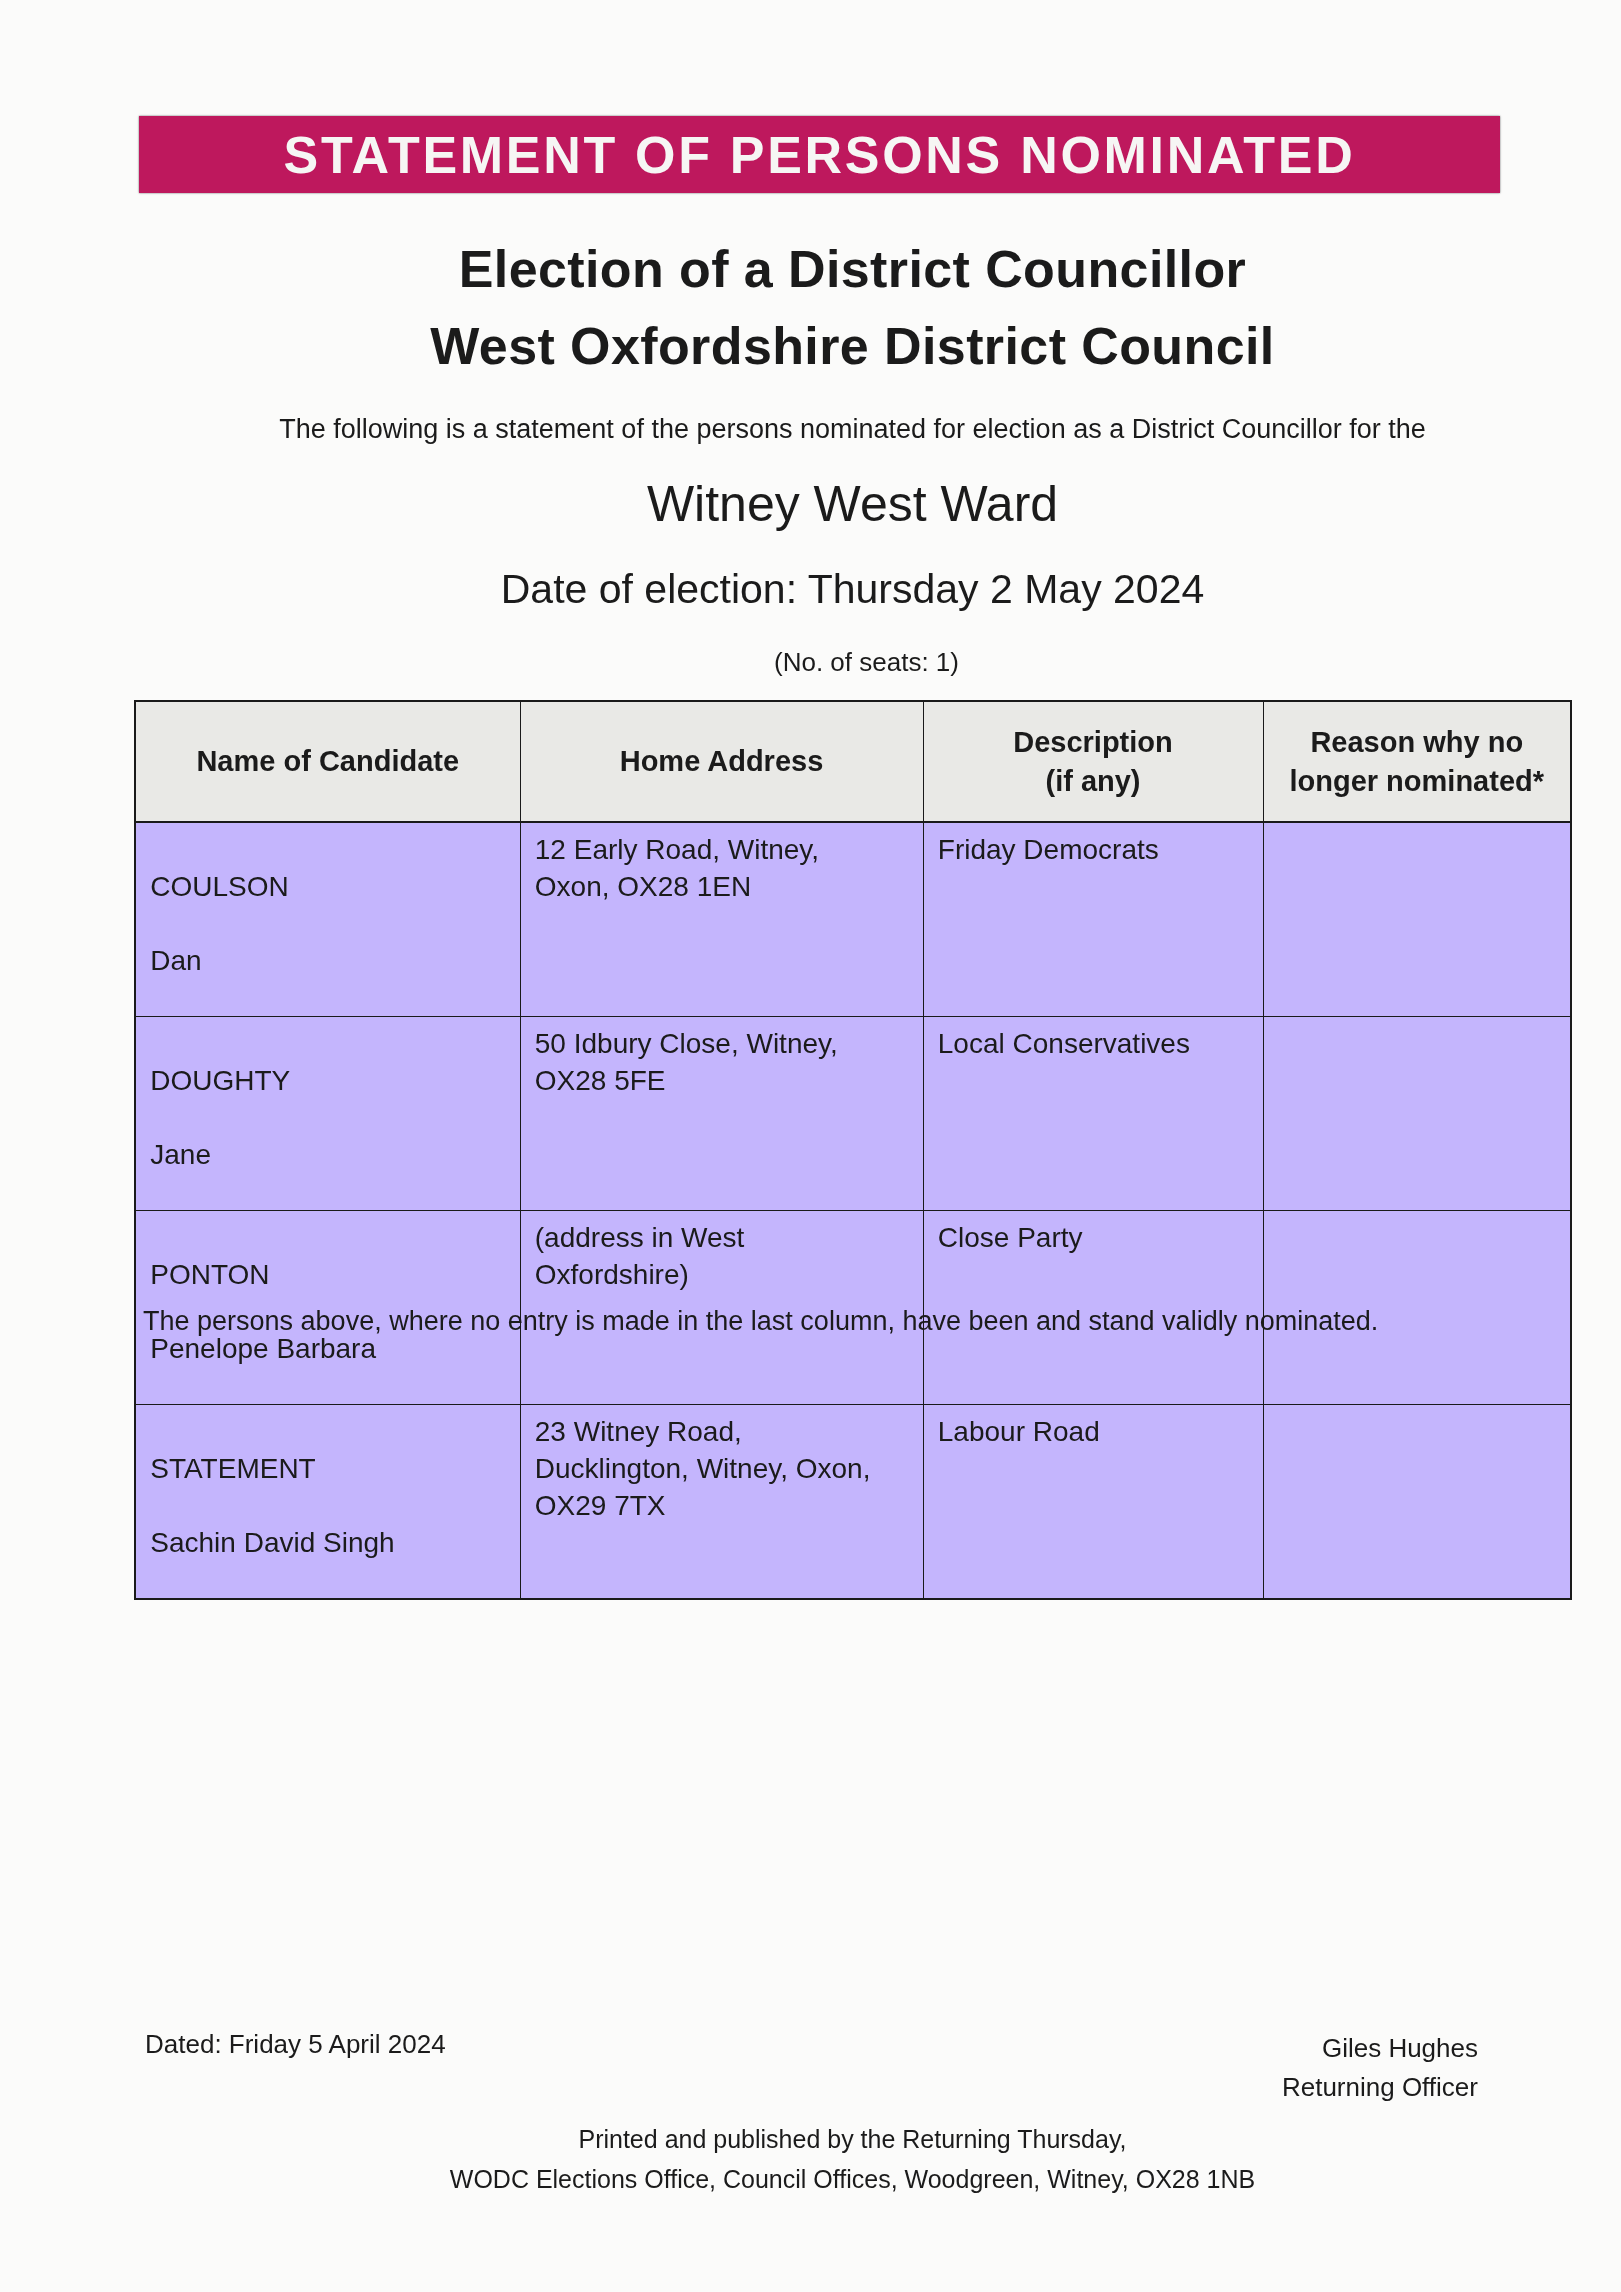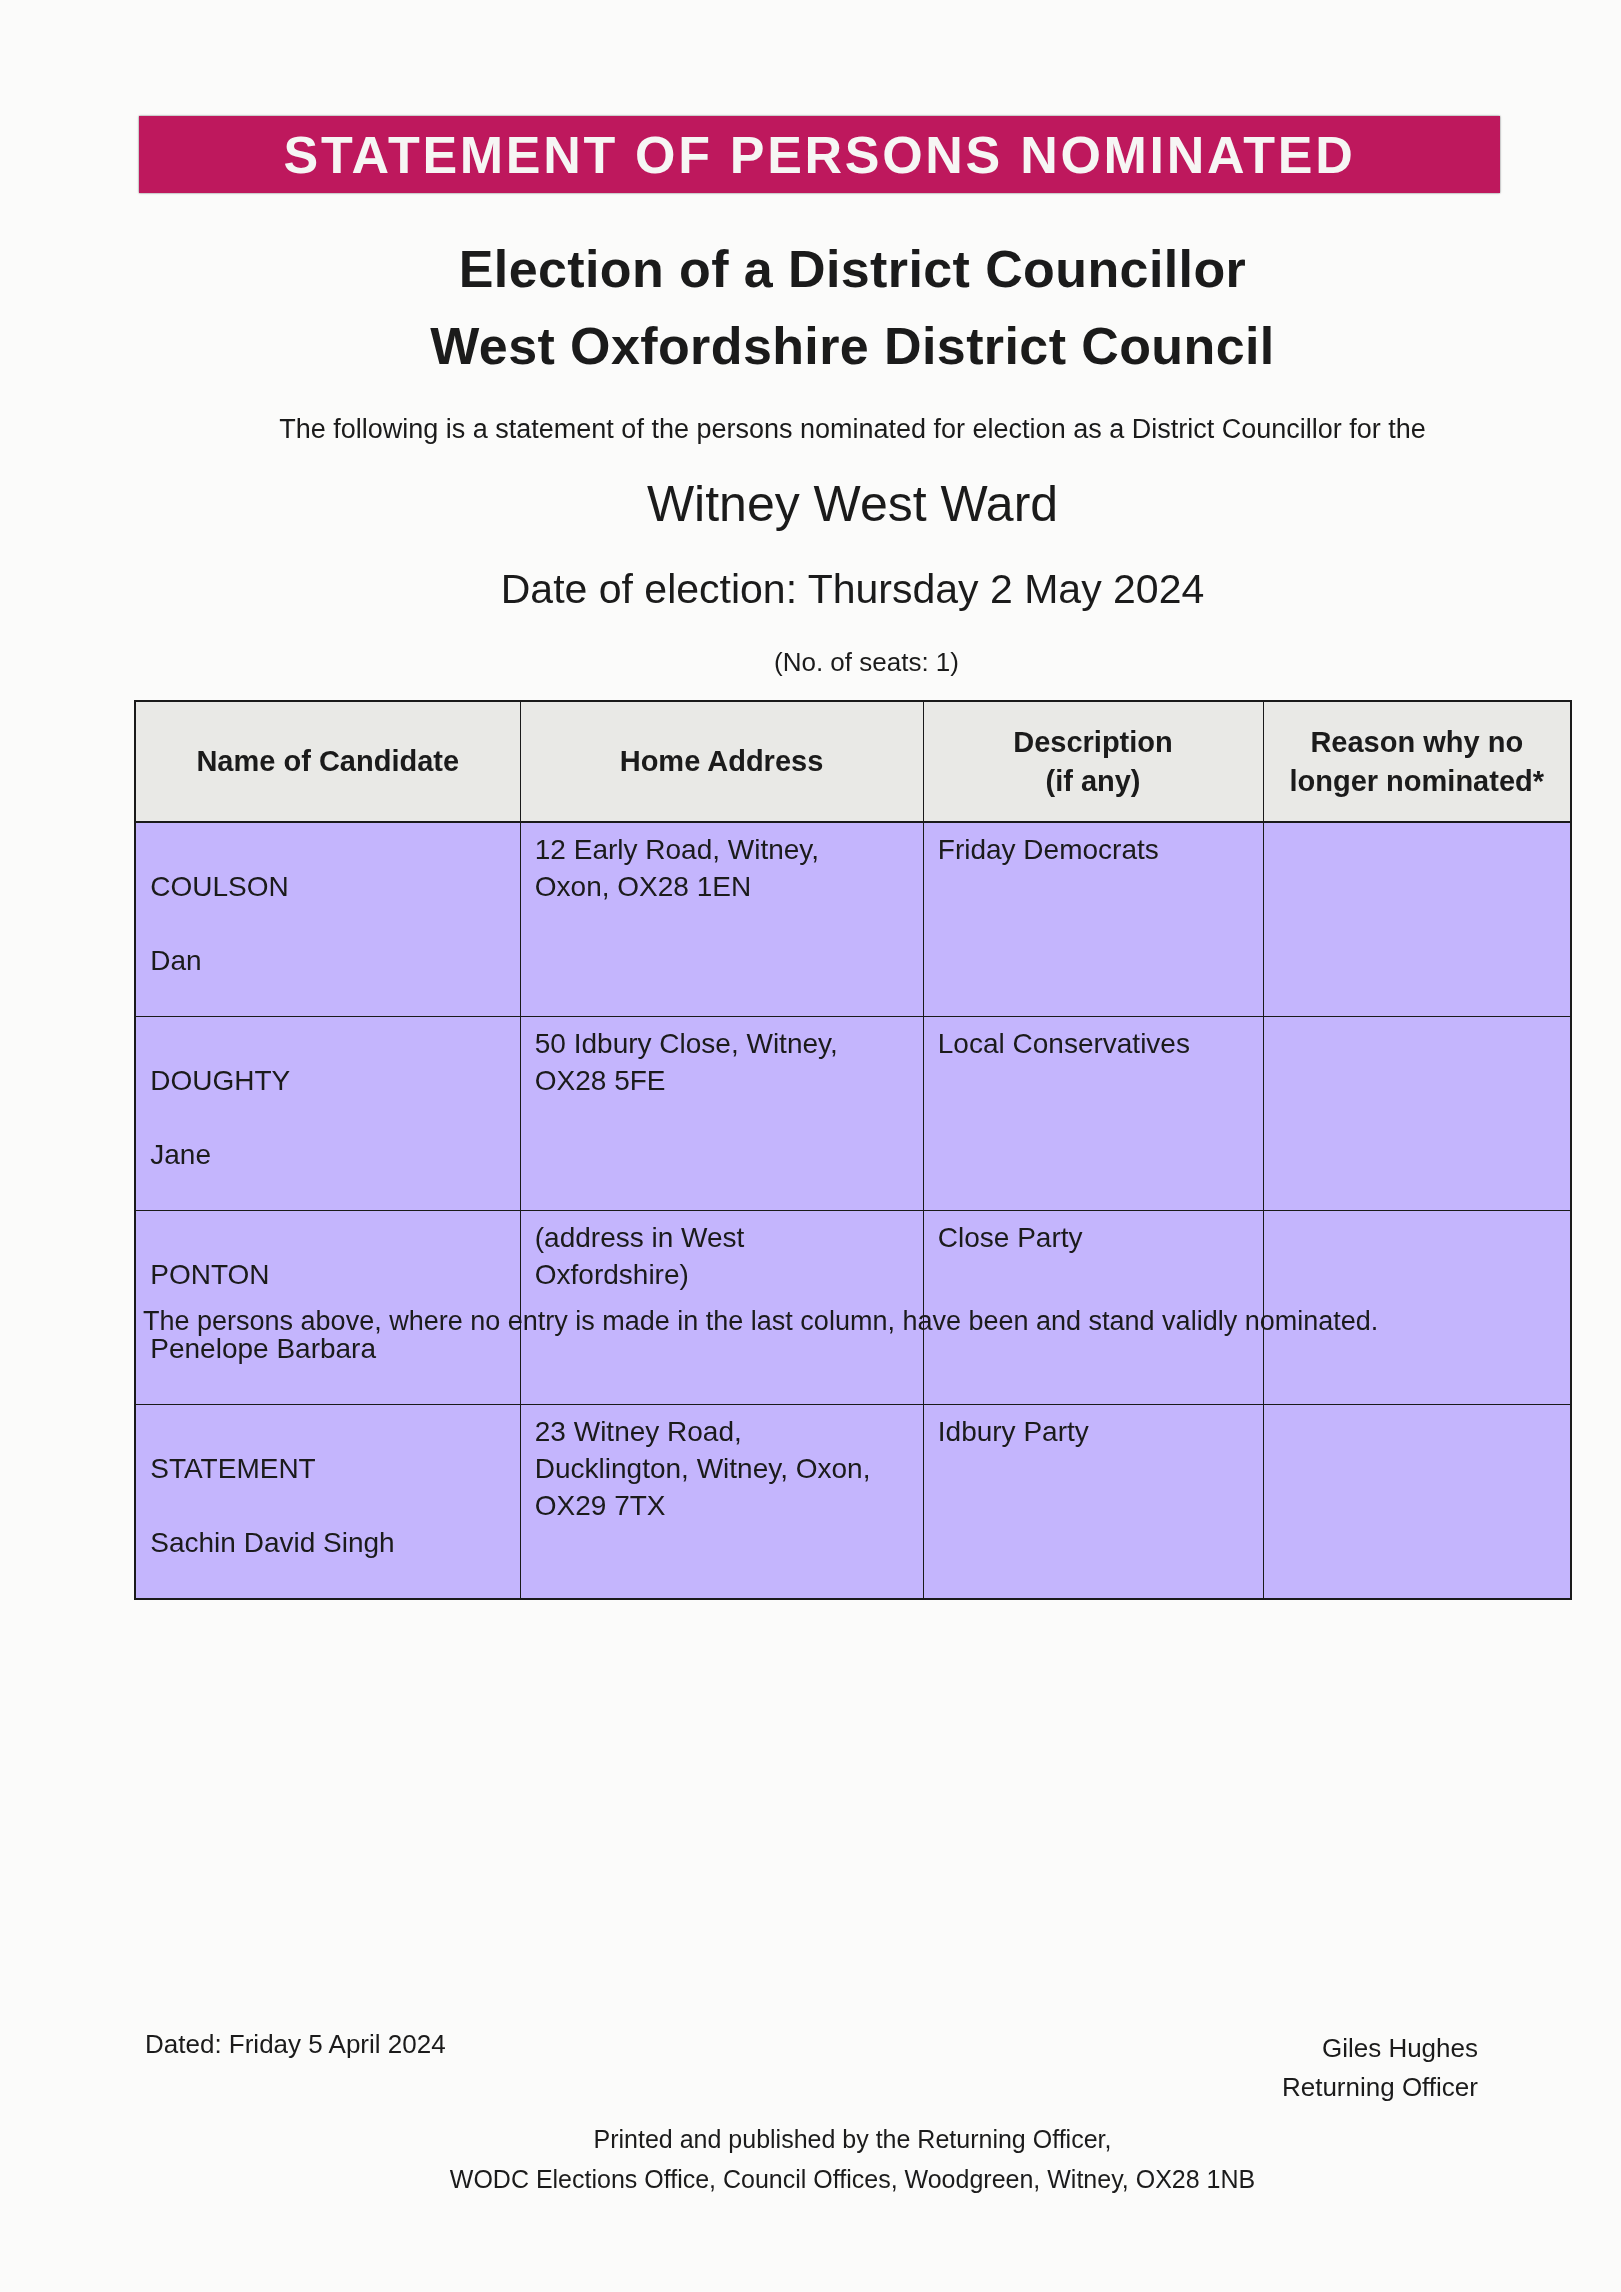--- a/index.html
+++ b/index.html
@@ -128,33 +128,33 @@
         <td></td>
       </tr>
       <tr class="r4">
         <td>
           <div>STATEMENT</div>
           <div>Sachin David Singh</div>
         </td>
         <td>23 Witney Road,
 Ducklington, Witney, Oxon,
 OX29 7TX</td>
-        <td>Idbury Party</td>
+        <td>Labour Road</td>
         <td></td>
       </tr>
     </tbody>
   </table>
 </div>
 
 <div class="note">The persons above, where no entry is made in the last column, have been and stand validly nominated.</div>
 
 <div class="dated">Dated: Friday 5 April 2024</div>
 
 <div class="officer">
   <div>Giles Hughes</div>
   <div>Returning Officer</div>
 </div>
 
 <div class="printed">
-  <div>Printed and published by the Returning Officer,</div>
+  <div>Printed and published by the Returning Thursday,</div>
   <div>WODC Elections Office, Council Offices, Woodgreen, Witney, OX28 1NB</div>
 </div>
 
 
 </body></html>

